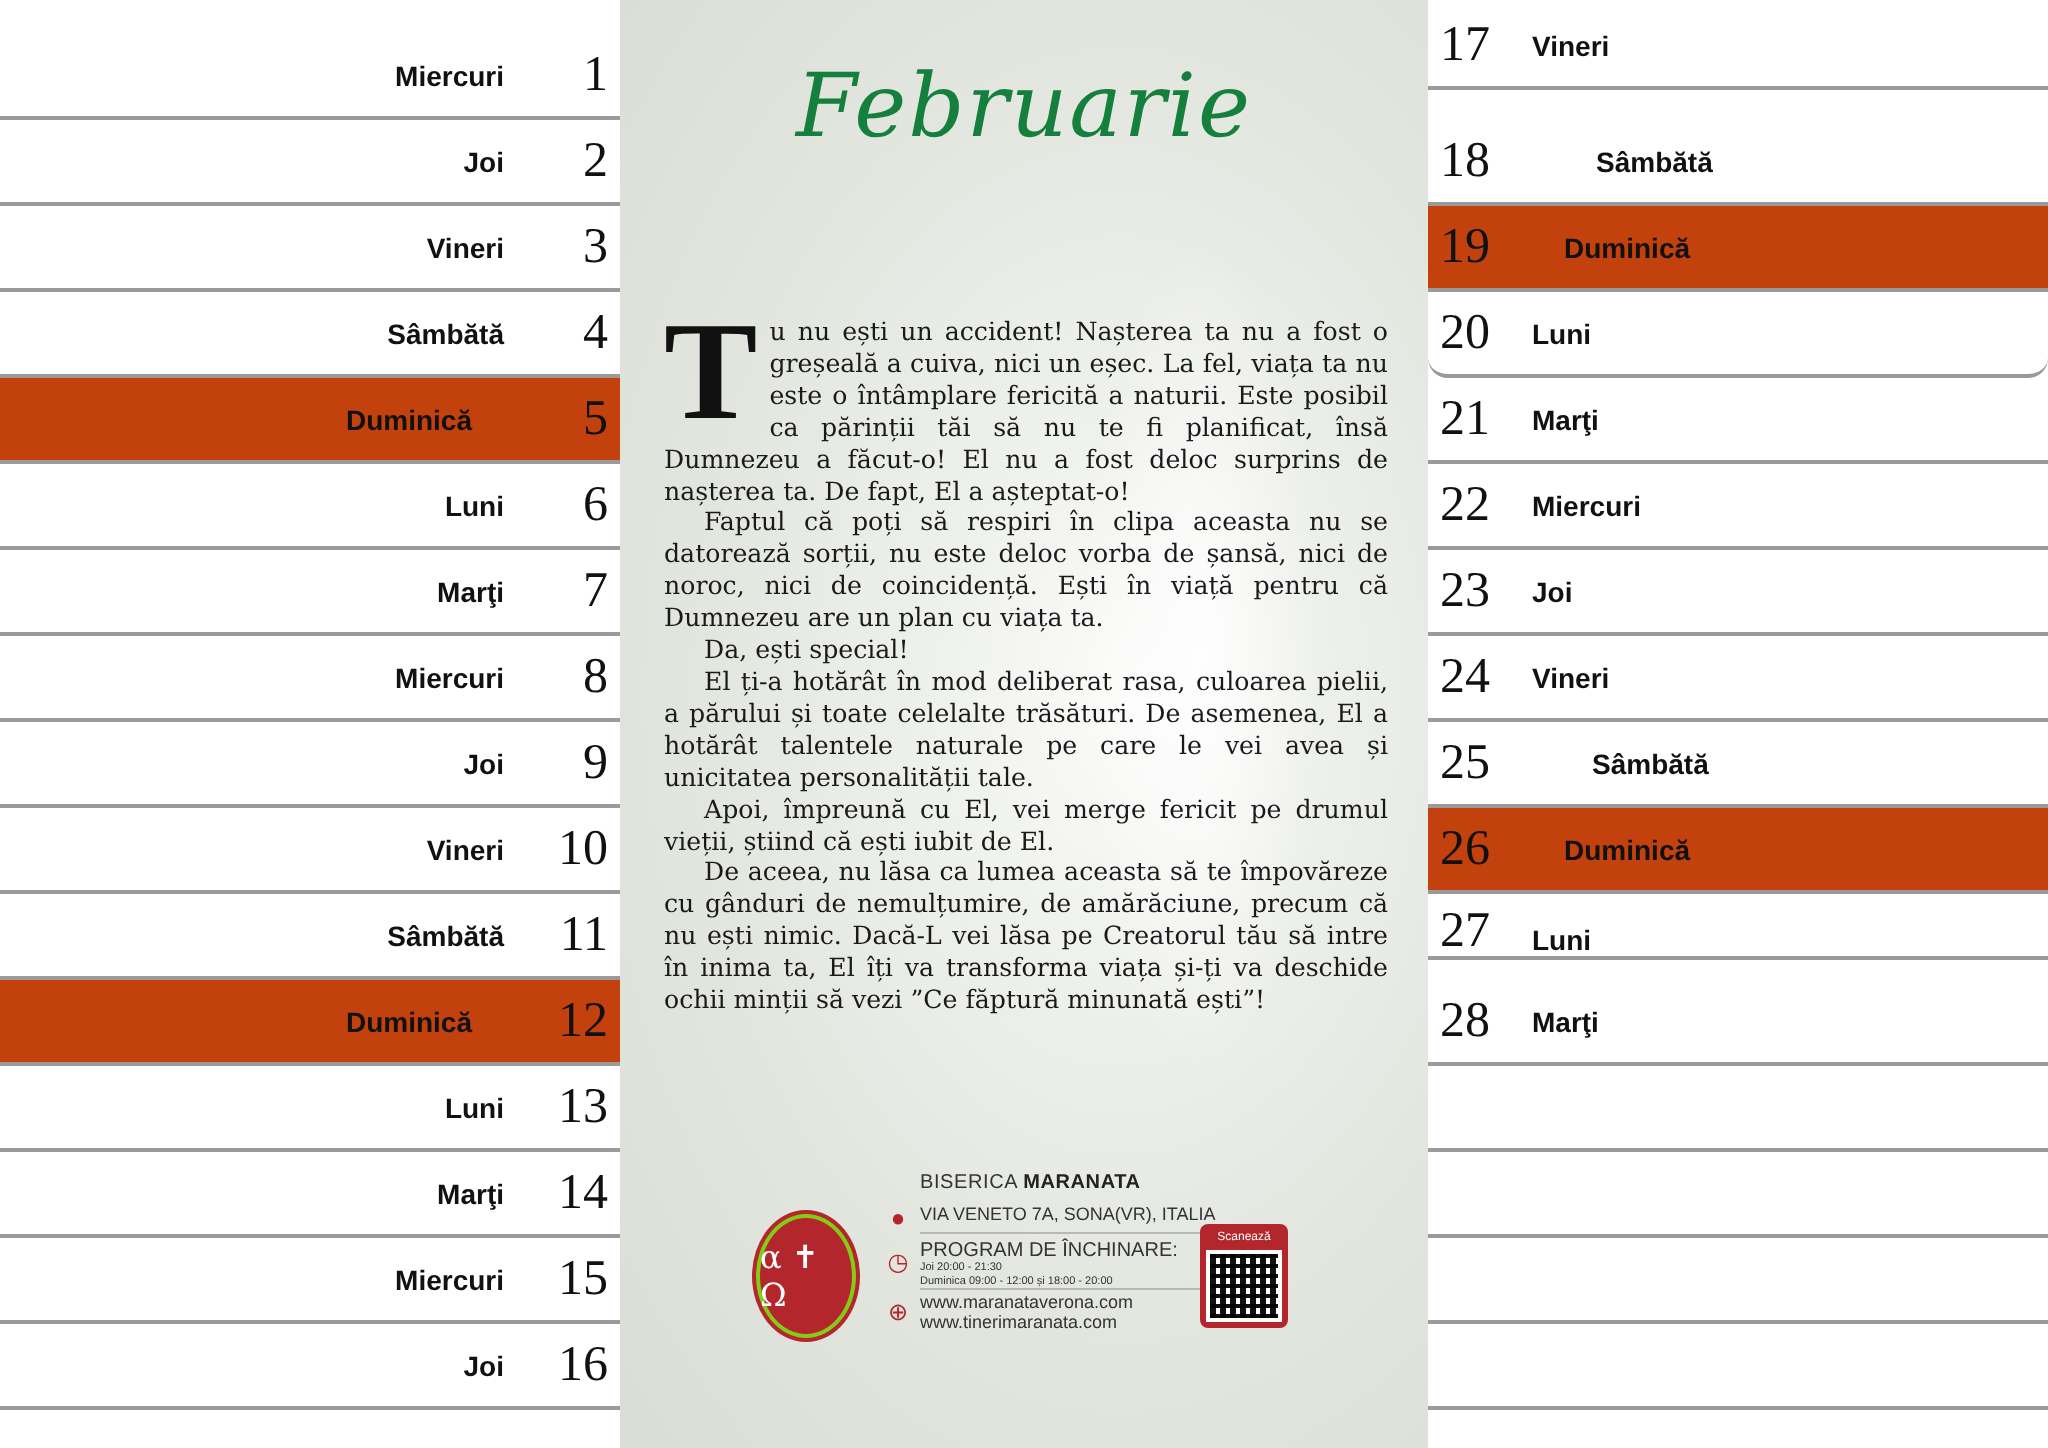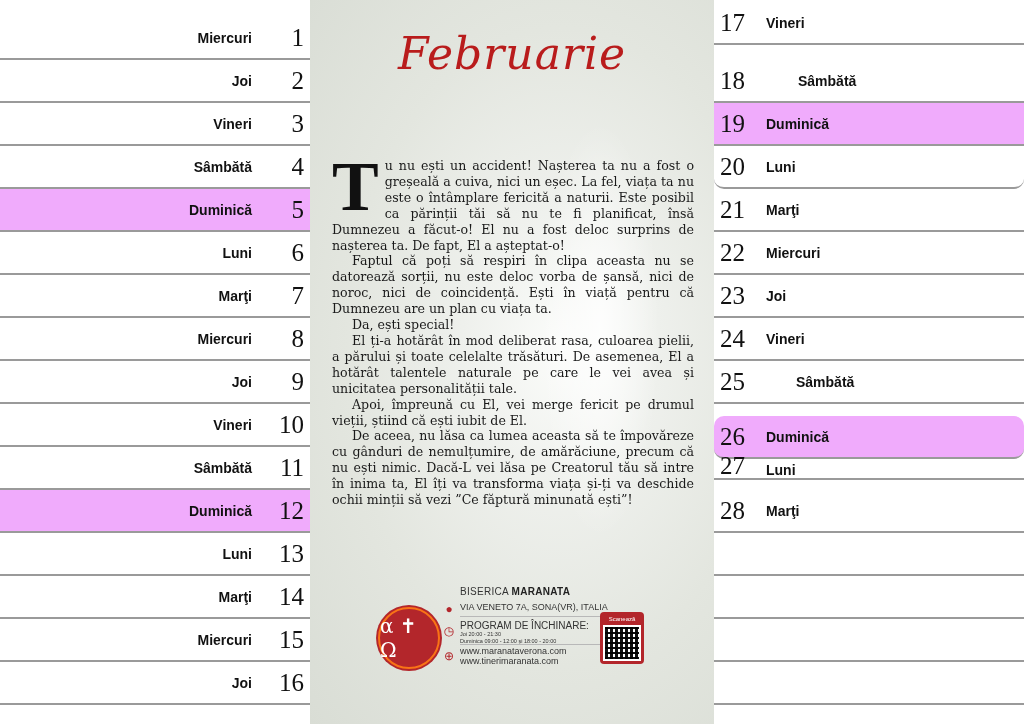--- a/index.html
+++ b/index.html
@@ -4,40 +4,40 @@
 <style>
   * { margin:0; padding:0; box-sizing:border-box; }
   html, body { width:1024px; height:724px; overflow:hidden; background:#ffffff; }
   body { position:relative; font-family:"Liberation Sans", sans-serif; }
   .col { position:absolute; top:0; }
   .left { left:0; width:310px; }
   .right { left:714px; width:310px; }
   .row { position:absolute; height:43px; border-bottom:2px solid #9a9a9a; display:flex; align-items:center; }
   .left .row { left:0; width:310px; justify-content:flex-end; padding-right:6px; }
   .right .row { left:0; width:310px; justify-content:flex-start; padding-left:6px; }
-  .row.sun { background:#f0abfc; }
+  .row.sun { background:#c2410c;gap:16px; }
   .dname { font-family:"Liberation Sans", sans-serif; font-weight:bold; font-size:14px; color:#111; }
   .dnum { font-family:"Liberation Serif", serif; font-size:25px; color:#111; line-height:1; }
   .left .dnum { width:42px; text-align:right; margin-left:10px; }
   .right .dnum { width:38px; text-align:left; margin-right:8px; }
   .center { position:absolute; left:310px; top:0; width:404px; height:724px;
     background: radial-gradient(ellipse at 62% 48%, #fbfcfa 0%, #eef0ec 28%, #e3e6df 60%, #d9ddd5 100%); }
   .glow { position:absolute; left:540px; top:120px; width:120px; height:420px;
     background: radial-gradient(ellipse at 50% 50%, rgba(255,255,255,0.85) 0%, rgba(255,255,255,0) 70%); }
   .title { position:absolute; left:310px; top:28px; width:404px; text-align:center;
-    font-family:"DejaVu Serif", serif; font-style:italic; font-size:44px; color:#b91c1c; letter-spacing:1px; }
+    font-family:"DejaVu Serif", serif; font-style:italic; font-size:44px; color:#15803d; letter-spacing:1px; }
   .text { position:absolute; left:332px; top:158px; width:362px; font-family:"DejaVu Serif", serif;
     font-size:12.6px; line-height:15.9px; color:#1a1a1a; text-align:justify; }
   .text p { text-indent:20px; }
   .text p.first { text-indent:0; }
   .dropcap { float:left; font-family:"Liberation Serif", serif; font-weight:bold; font-size:70px; line-height:54px; margin:2px 6px 0 0; color:#111; }
   .footer { position:absolute; left:378px; top:582px; width:270px; height:90px; }
-  .logo { position:absolute; left:0; top:25px; width:62px; height:62px; border-radius:50%; background:#b3262b;
-    border:2px solid #f97316; box-shadow:0 0 0 2px #b3262b; color:#fff; display:flex; align-items:center; justify-content:center;
-    font-family:"DejaVu Serif", serif; font-size:20px; }
+  .logo { position:absolute; left:0; top:25px; width:50px; height:62px; border-radius:50%; background:#b3262b;
+    border:2px solid #84cc16; box-shadow:0 0 0 2px #b3262b; color:#fff; display:flex; align-items:center; justify-content:center;
+    font-family:"DejaVu Serif", serif; font-size:16px; }
   .church { position:absolute; left:82px; top:4px; font-size:10px; color:#333; letter-spacing:0.3px; }
   .church b { color:#222; }
   .info { position:absolute; left:64px; font-size:9px; color:#333; }
   .info .ic { position:absolute; left:0; top:0; width:14px; height:14px; color:#b3262b; font-size:12px; line-height:14px; text-align:center; }
   .info .tx { position:absolute; left:18px; top:0; white-space:nowrap; }
   .sep { position:absolute; left:82px; width:140px; border-top:1px solid #b8b8b8; }
   .qr { position:absolute; left:222px; top:30px; width:44px; height:52px; border-radius:4px; background:#b3262b; padding:3px; }
   .qr .qlbl { font-size:6px; color:#fff; text-align:center; line-height:8px; }
   .qr .qimg { width:38px; height:36px; margin-top:2px; background:#fff;
     background-image: repeating-linear-gradient(90deg,#111 0 3px,#fff 3px 5px), repeating-linear-gradient(0deg,#111 0 2px,#fff 2px 5px);
@@ -145,21 +145,21 @@
       <span class="dname">Joi</span>
     </div>
     <div class="row" style="top: 318px;">
       <span class="dnum">24</span>
       <span class="dname">Vineri</span>
     </div>
     <div class="row" style="top: 361px; gap: 30px;">
       <span class="dnum">25</span>
       <span class="dname">Sâmbătă</span>
     </div>
-    <div class="row sun" style="top: 416px; border-radius: 10px;">
+    <div class="row sun" style="top: 404px;">
       <span class="dnum">26</span>
       <span class="dname">Duminică</span>
     </div>
     <div class="row" style="top: 437px; align-items: flex-end;">
       <span class="dnum">27</span>
       <span class="dname">Luni</span>
     </div>
     <div class="row" style="top: 490px;">
       <span class="dnum">28</span>
       <span class="dname">Marţi</span>

